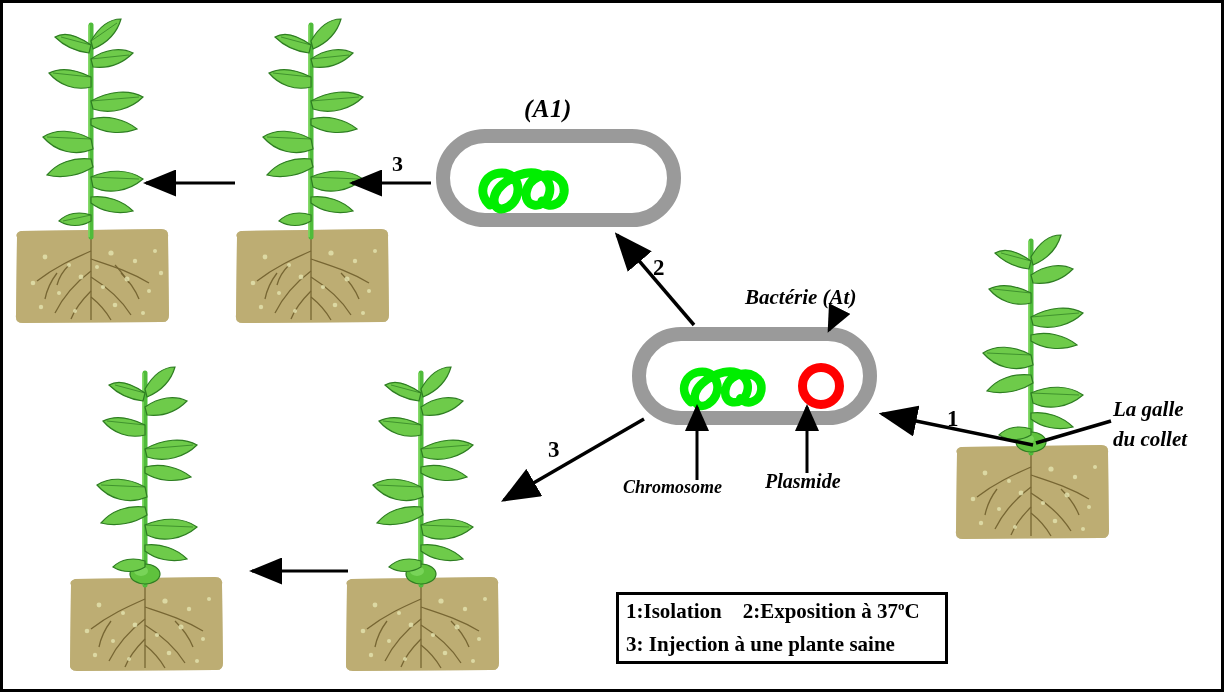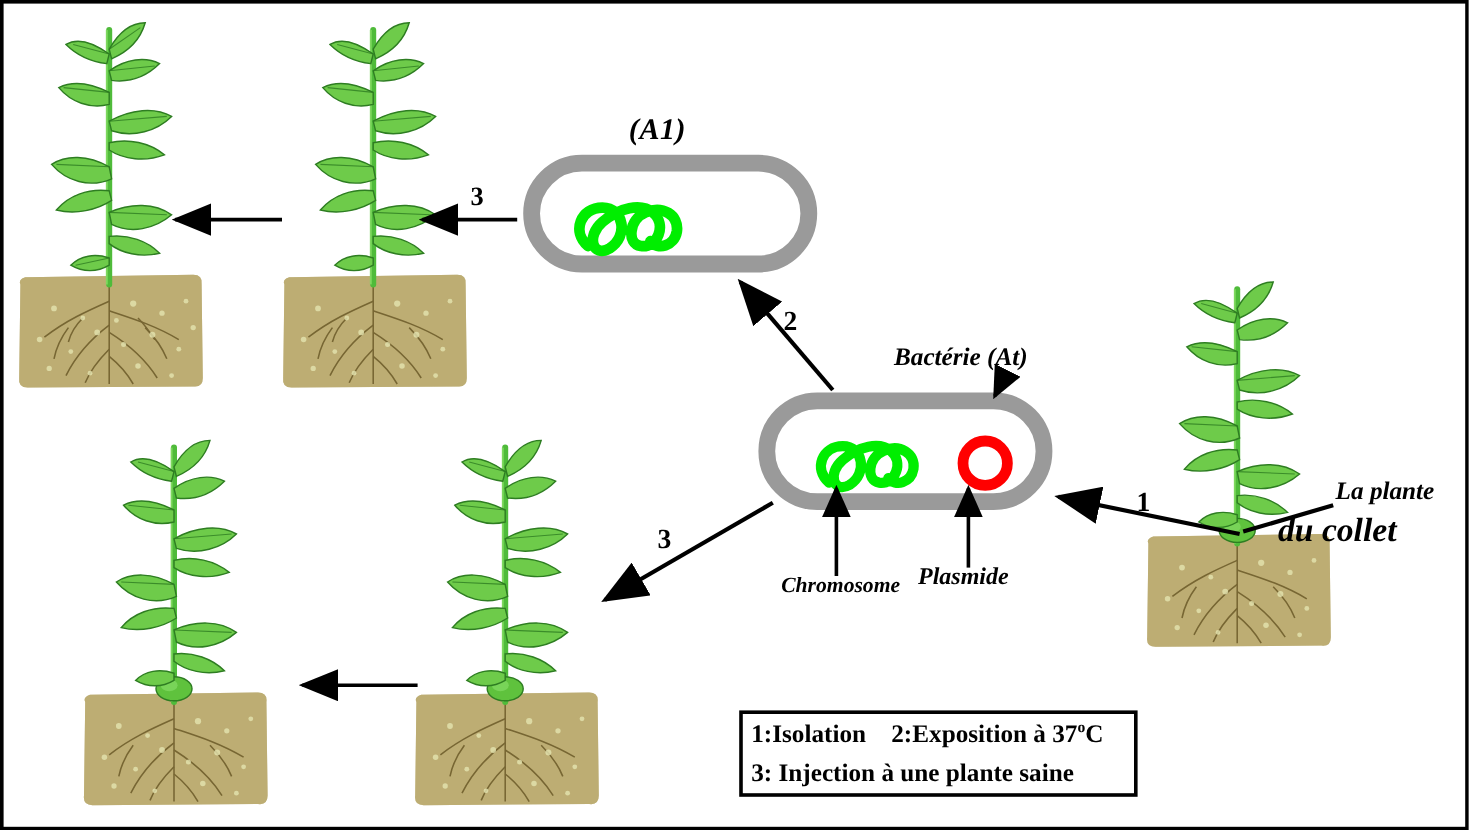--- a/index.html
+++ b/index.html
@@ -396,26 +396,26 @@
 
     <line x1="694" y1="477" x2="694" y2="404" stroke="#000" stroke-width="3" marker-end="url(#ahs)"></line>
 
     <line x1="804" y1="470" x2="804" y2="404" stroke="#000" stroke-width="3" marker-end="url(#ahs)"></line>
 
     <line x1="1108" y1="418" x2="1033" y2="440" stroke="#000" stroke-width="3.5"></line>
   </svg>
 
   <div class="lbl" style="left:742px;top:282px;font-size:21px;">Bactérie (At)</div>
 
-  <div class="lbl" style="left:648px;top:474px;font-size:18px;">Chromosome</div>
+  <div class="lbl" style="left:620px;top:474px;font-size:18px;">Chromosome</div>
 
   <div class="lbl" style="left:762px;top:467px;font-size:20px;">Plasmide</div>
 
-  <div class="lbl" style="left:1110px;top:394px;font-size:21px;">La plante</div>
-  <div class="lbl" style="left:1062px;top:424px;font-size:28px;">du collet</div>
+  <div class="lbl" style="left:1110px;top:394px;font-size:21px;">La galle</div>
+  <div class="lbl" style="left:1110px;top:424px;font-size:21px;">du collet</div>
 
   <div class="num" style="left:389px;top:148px;font-size:22px;">3</div>
   <div class="num" style="left:650px;top:252px;font-size:23px;">2</div>
   <div class="num" style="left:545px;top:434px;font-size:23px;">3</div>
   <div class="num" style="left:944px;top:403px;font-size:23px;">1</div>
 
   <div id="legend">
     <div class="line">
       <span>1:Isolation</span>
       &nbsp;&nbsp;

